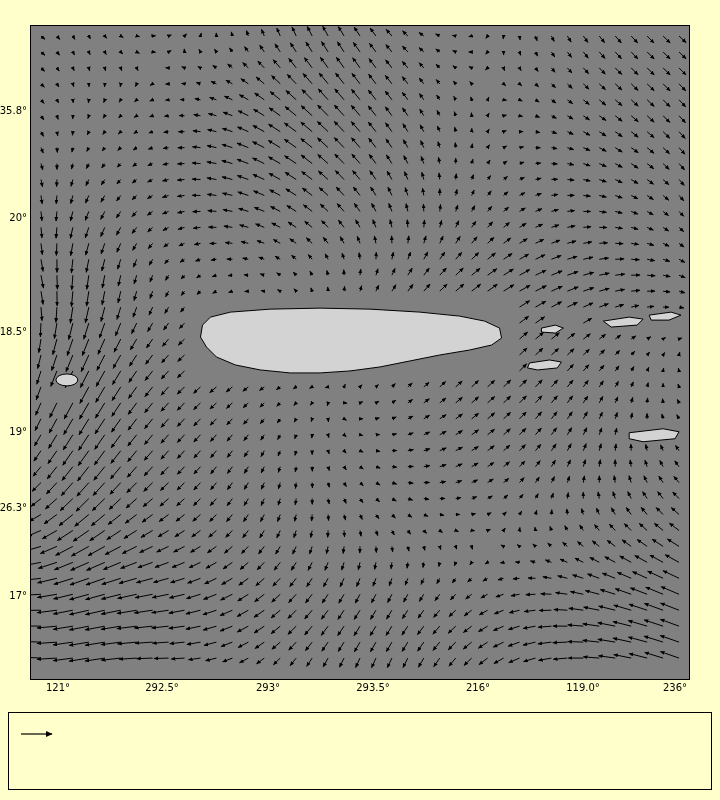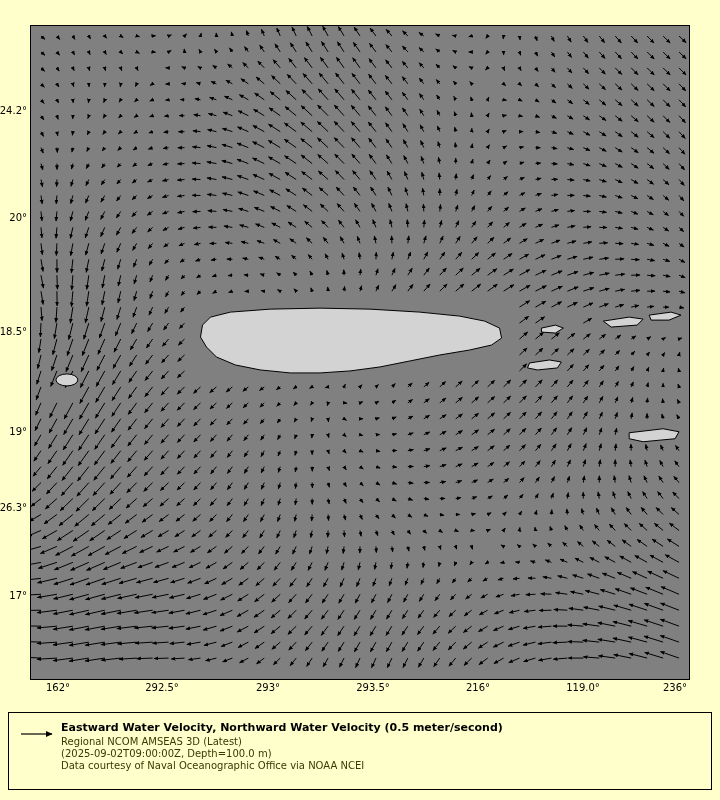--- a/index.html
+++ b/index.html
@@ -1667,48 +1667,42 @@
         <path d="M574,296 L600,292 L614,294 L608,300 L582,302 Z" fill="#d3d3d3" stroke="#000" stroke-width="1"></path>
 
         <path d="M620,290 L642,287 L652,290 L640,295 L622,295 Z" fill="#d3d3d3" stroke="#000" stroke-width="1"></path>
 
         <path d="M600,408 L634,404 L650,407 L646,414 L614,417 L600,414 Z" fill="#d3d3d3" stroke="#000" stroke-width="1"></path>
       </svg>
     </div>
   </div>
 
   <div class="ylabels">
-    <div class="ylabel" style="top:85px">24.2°</div>
+    <div class="ylabel" style="top:85px">35.8°</div>
     <div class="ylabel" style="top:192px">20°</div>
     <div class="ylabel" style="top:306px">18.5°</div>
     <div class="ylabel" style="top:406px">19°</div>
     <div class="ylabel" style="top:482px">26.3°</div>
     <div class="ylabel" style="top:570px">17°</div>
   </div>
 
   <div class="xlabels">
-    <div class="xlabel" style="left:28px">162°</div>
+    <div class="xlabel" style="left:28px">121°</div>
     <div class="xlabel" style="left:132px">292.5°</div>
     <div class="xlabel" style="left:238px">293°</div>
     <div class="xlabel" style="left:343px">293.5°</div>
     <div class="xlabel" style="left:448px">216°</div>
     <div class="xlabel" style="left:553px">119.0°</div>
     <div class="xlabel" style="left:645px">236°</div>
   </div>
 
   <div class="legend">
     <svg class="legend-arrow" viewBox="0 0 40 14">
       <defs>
         <marker id="lah" markerWidth="6" markerHeight="6" refX="5" refY="2.5" orient="auto">
           <path d="M0,0 L5.5,2.5 L0,5 z" fill="#000"></path>
         </marker>
       </defs>
       <line x1="2" y1="7" x2="33" y2="7" stroke="#000" stroke-width="1.2" marker-end="url(#lah)"></line>
     </svg>
-    <div class="legend-text">
-      <div class="legend-title">Eastward Water Velocity, Northward Water Velocity (0.5 meter/second)</div>
-      <div class="legend-line">Regional NCOM AMSEAS 3D (Latest)</div>
-      <div class="legend-line">(2025-09-02T09:00:00Z, Depth=100.0 m)</div>
-      <div class="legend-line">Data courtesy of Naval Oceanographic Office via NOAA NCEI</div>
-    </div>
   </div>
 
 </div>
 
 </body></html>

